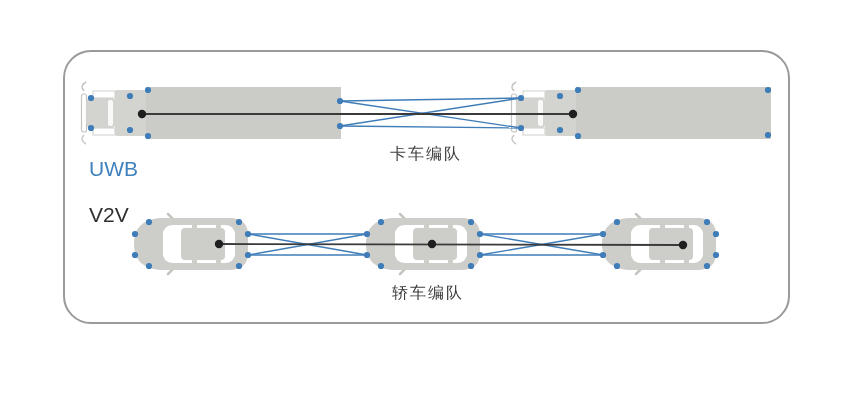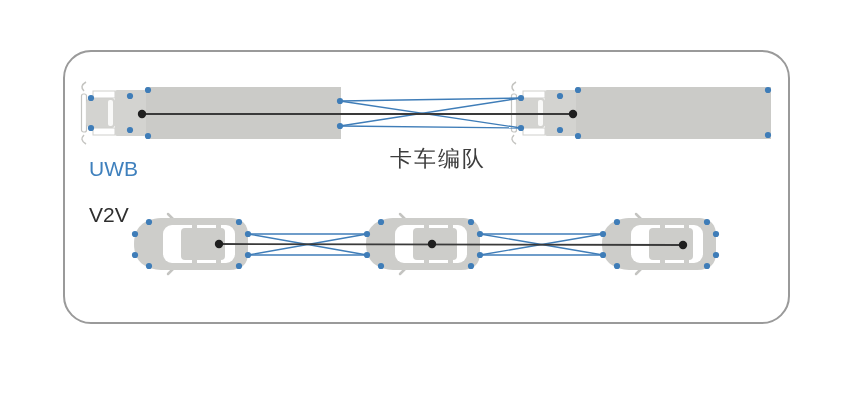--- a/index.html
+++ b/index.html
@@ -12,21 +12,21 @@
   .page{position:relative;width:848px;height:404px;background:#ffffff;overflow:hidden;
         font-family:"Liberation Sans", sans-serif;}
   .panel{position:absolute;left:63px;top:50px;width:727px;height:274px;
          border:2px solid var(--panel-border);border-radius:28px;box-sizing:border-box;background:#ffffff;}
   svg.diagram{position:absolute;left:0;top:0;}
   .v-cab{fill:var(--cab);}
   .v-trailer{fill:var(--trailer);}
   .v-body{fill:var(--body);}
   .v-white{fill:#ffffff;}
   .v-detail{stroke:var(--detail);fill:none;}
-  .caption{position:absolute;color:var(--label-text);font-size:22px;letter-spacing:2px;white-space:nowrap;}
+  .caption{position:absolute;color:var(--label-text);font-size:16px;letter-spacing:2px;white-space:nowrap;}
   .caption-truck{left:390px;top:144px;}
   .caption-car{left:392px;top:283px;}
   .legend{position:absolute;left:89px;top:157px;line-height:23px;font-size:21px;}
   .legend-uwb{color:var(--uwb-text);}
   .legend-v2v{color:var(--v2v-text);margin-top:23px;}
 </style>
 </head>
 <body>
 
 <div class="page">
@@ -131,14 +131,15 @@
         <circle cx="683" cy="245" r="4.2" fill="#1f1f1f"></circle>
       </g>
   </svg>
 
   <div class="legend">
     <div class="legend-uwb">UWB</div>
     <div class="legend-v2v">V2V</div>
   </div>
 
   <div class="caption caption-truck">卡车编队</div>
+  <div class="caption caption-car">轿车编队</div>
 
 </div>
 
 </body></html>

